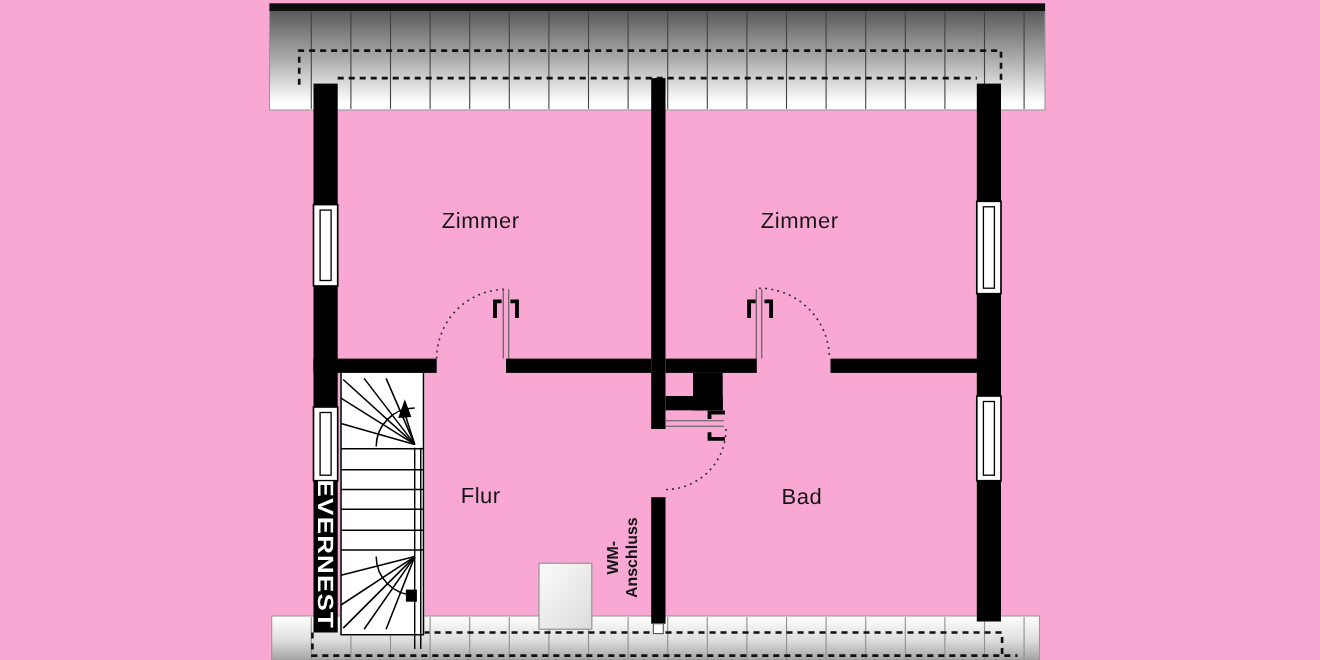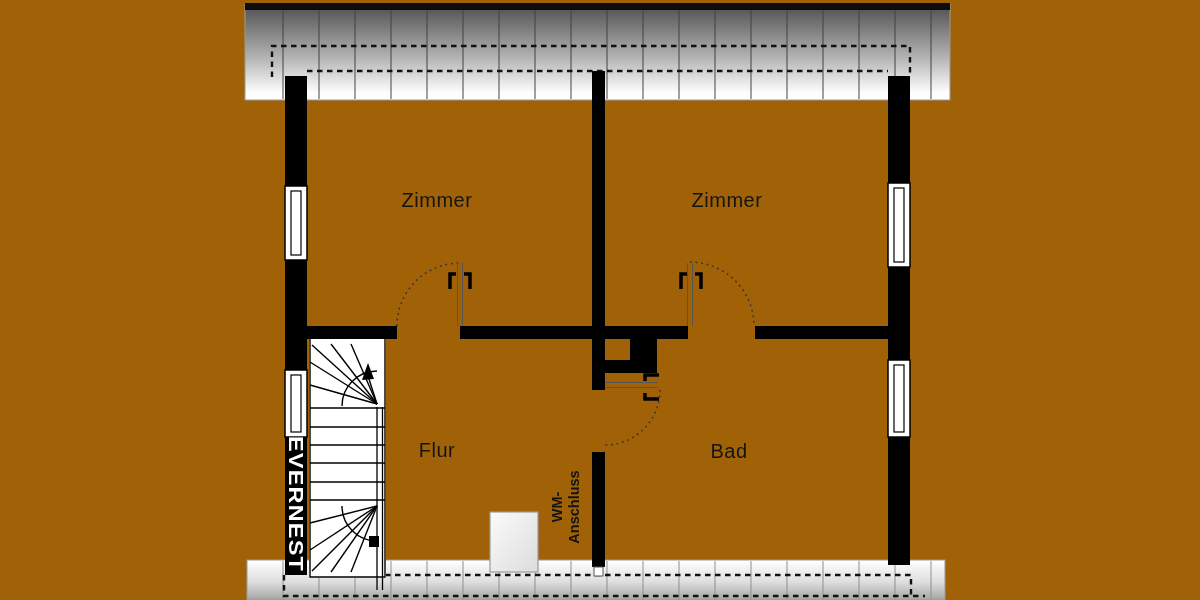--- a/index.html
+++ b/index.html
@@ -1,16 +1,16 @@
 <!DOCTYPE html>
 <html><head>
 <meta charset="utf-8">
 <style>
   html,body{margin:0;padding:0;background:#ffffff;}
-  #stage{position:relative;width:1200px;height:600px;background:#a16207;overflow:hidden;}
+  #stage{position:relative;width:1200px;height:600px;background:#f9a8d4;overflow:hidden;}
   svg{position:absolute;left:0;top:0;}
   text{font-family:"Liberation Sans","DejaVu Sans",sans-serif;fill:#141414;}
   .room-label{font-size:20px;letter-spacing:.5px;}
   .wm-label{font-size:14.5px;font-weight:700;}
   .watermark{font-size:20px;font-weight:700;fill:#ffffff;letter-spacing:1px;}
 </style>
 </head>
 <body>
 
 <div id="stage">

